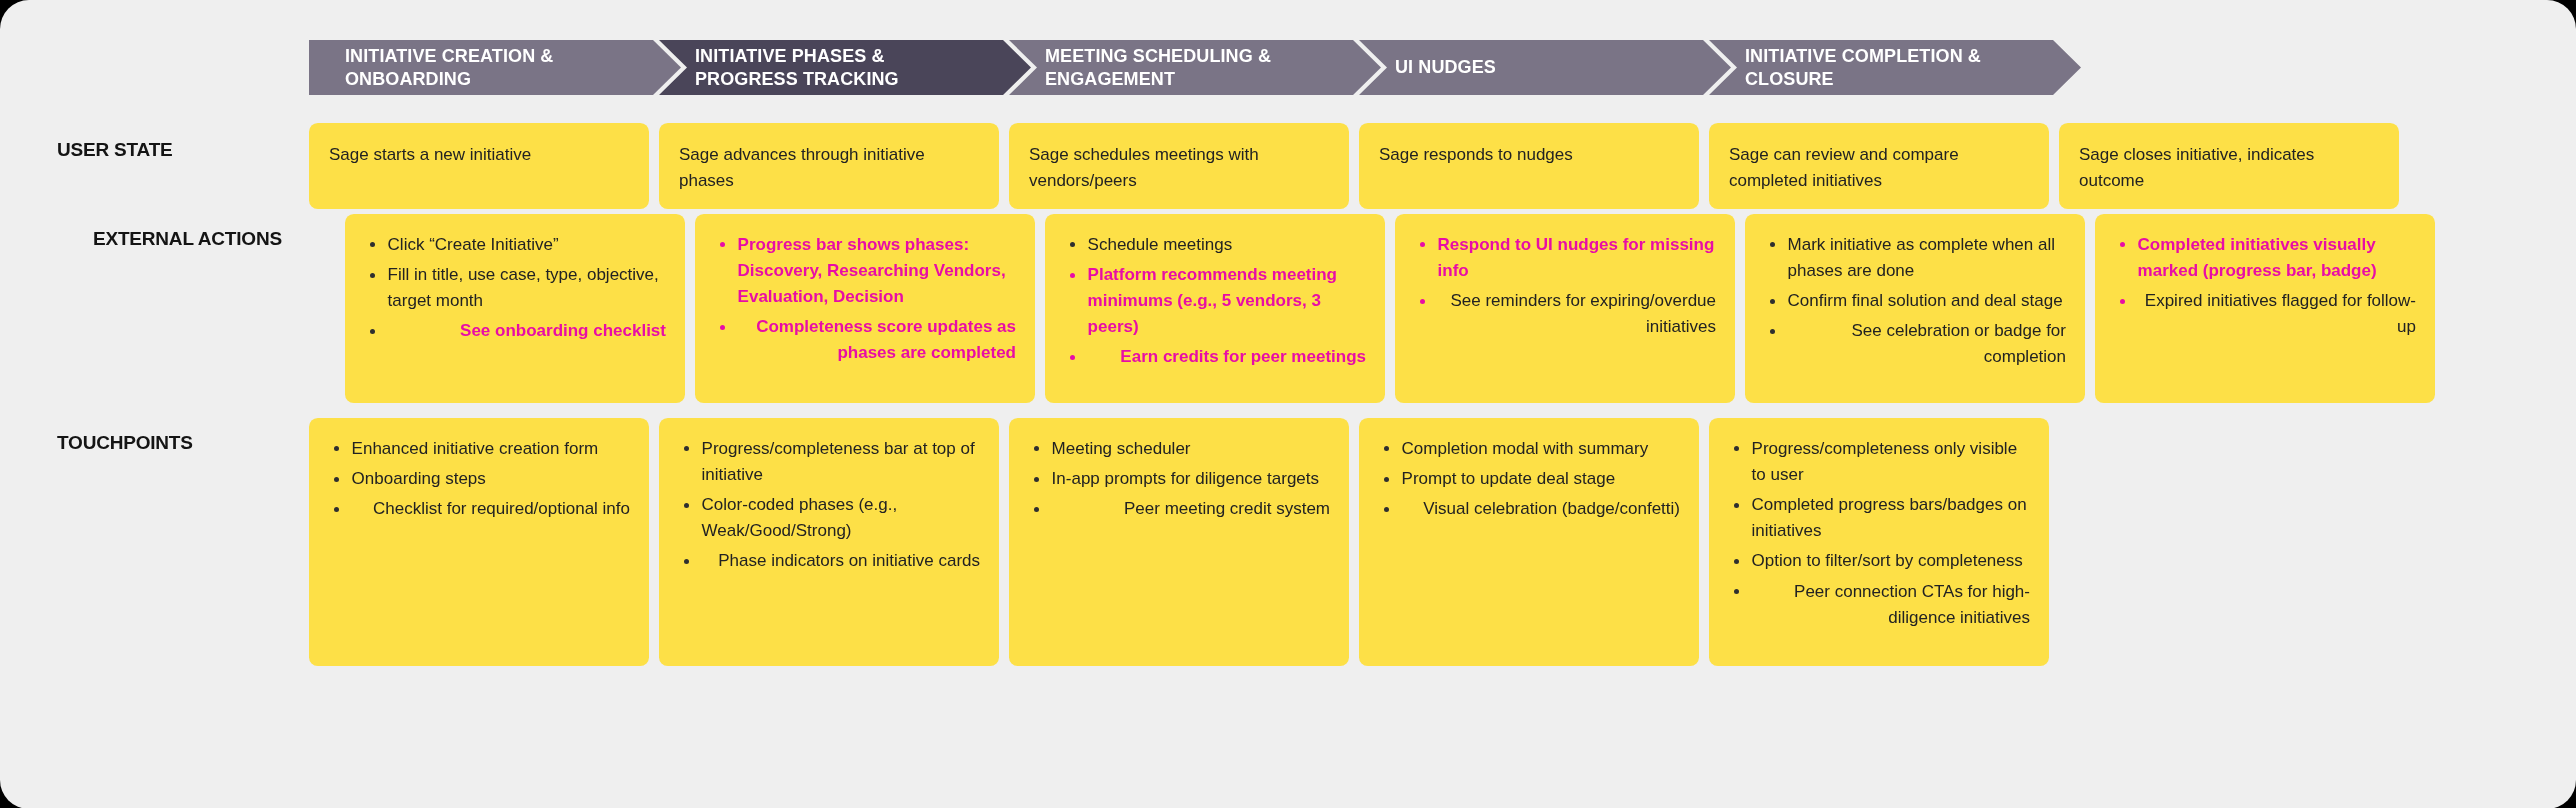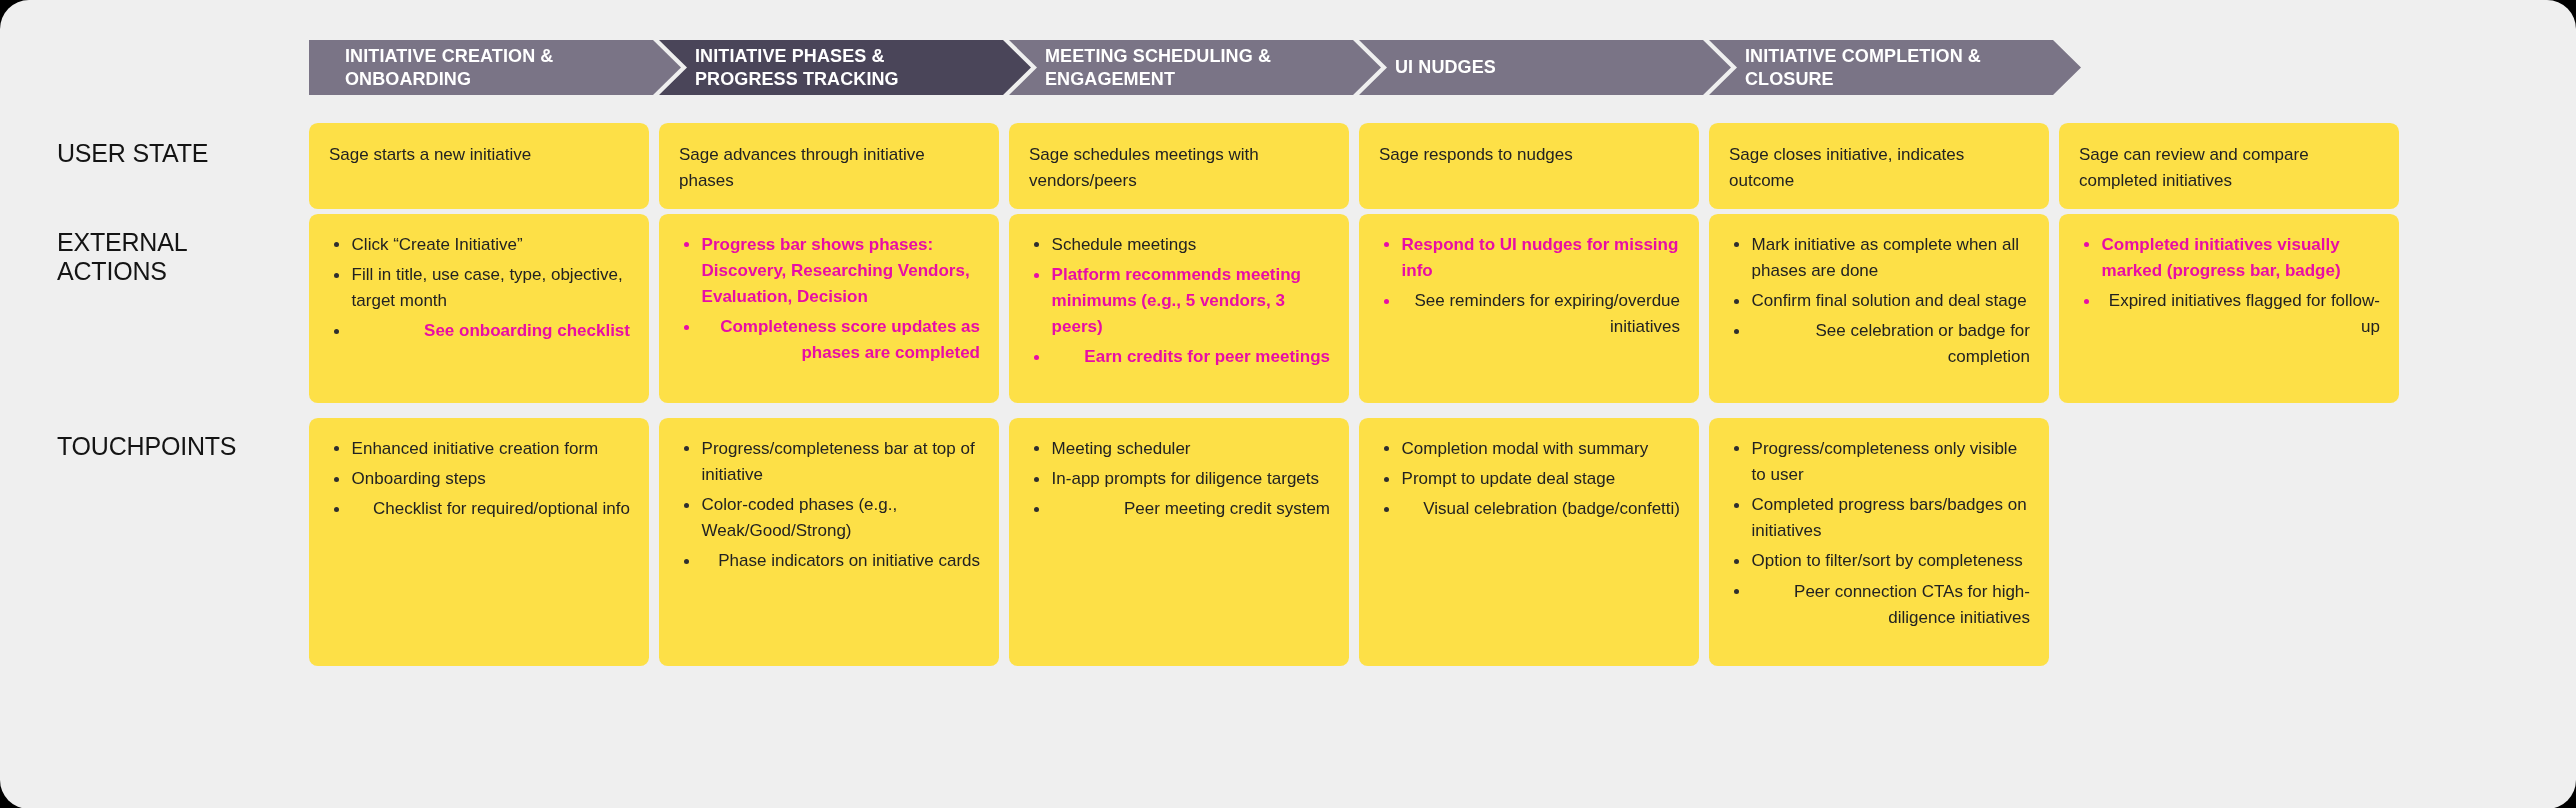--- a/index.html
+++ b/index.html
@@ -13,27 +13,27 @@
     color:var(--text-dark,#1f1f1f);
   }
   .band{
     position:absolute;left:57px;
     display:grid;
     grid-template-columns:242px repeat(6,340px);
     column-gap:10px;
   }
   .band-header{top:40px;height:55px;}
   .band-user{top:123px;height:78px;}
-  .band-actions{top:214px;height:189px;}
+  .band-actions{top:214px;height:189px;margin-left:36px;}
   .band-touch{top:418px;height:248px;}
 
   .row-label{
     padding-top:14px;
-    font-size:25px;
-    font-weight:400;
+    font-size:19px;
+    font-weight:700;
     letter-spacing:-0.2px;
     color:#141414;
   }
   .band-user .row-label{padding-top:16.4px;}
 
   .chevron{
     position:relative;
     width:372px;height:55px;
     display:flex;flex-direction:column;justify-content:center;
     padding-left:36px;padding-right:44px;
@@ -99,22 +99,22 @@
       <div class="chevron tone-medium">
         <span>INITIATIVE COMPLETION &amp; CLOSURE</span>
       </div>
     </div>
   <div class="band band-user" id="band-user">
     <div class="row-label">USER STATE</div>
   <div class="card user-card"><span>Sage starts a new initiative</span></div>
       <div class="card user-card"><span>Sage advances through initiative phases</span></div>
       <div class="card user-card"><span>Sage schedules meetings with vendors/peers</span></div>
       <div class="card user-card"><span>Sage responds to nudges</span></div>
+      <div class="card user-card"><span>Sage can review and compare completed initiatives</span></div>
       <div class="card user-card"><span>Sage closes initiative, indicates outcome</span></div>
-      <div class="card user-card"><span>Sage can review and compare completed initiatives</span></div>
     </div>
   <div class="band band-actions" id="band-actions">
     <div class="row-label">EXTERNAL ACTIONS</div>
   <div class="card">
         <ul class="items">
           <li class=""><span class="bullet"></span><span class="item-text">Click “Create Initiative”</span></li>
           <li class=""><span class="bullet"></span><span class="item-text">Fill in title, use case, type, objective, target month</span></li>
           <li class="strong"><span class="bullet"></span><span class="item-text">See onboarding checklist</span></li>
         </ul>
       </div>

